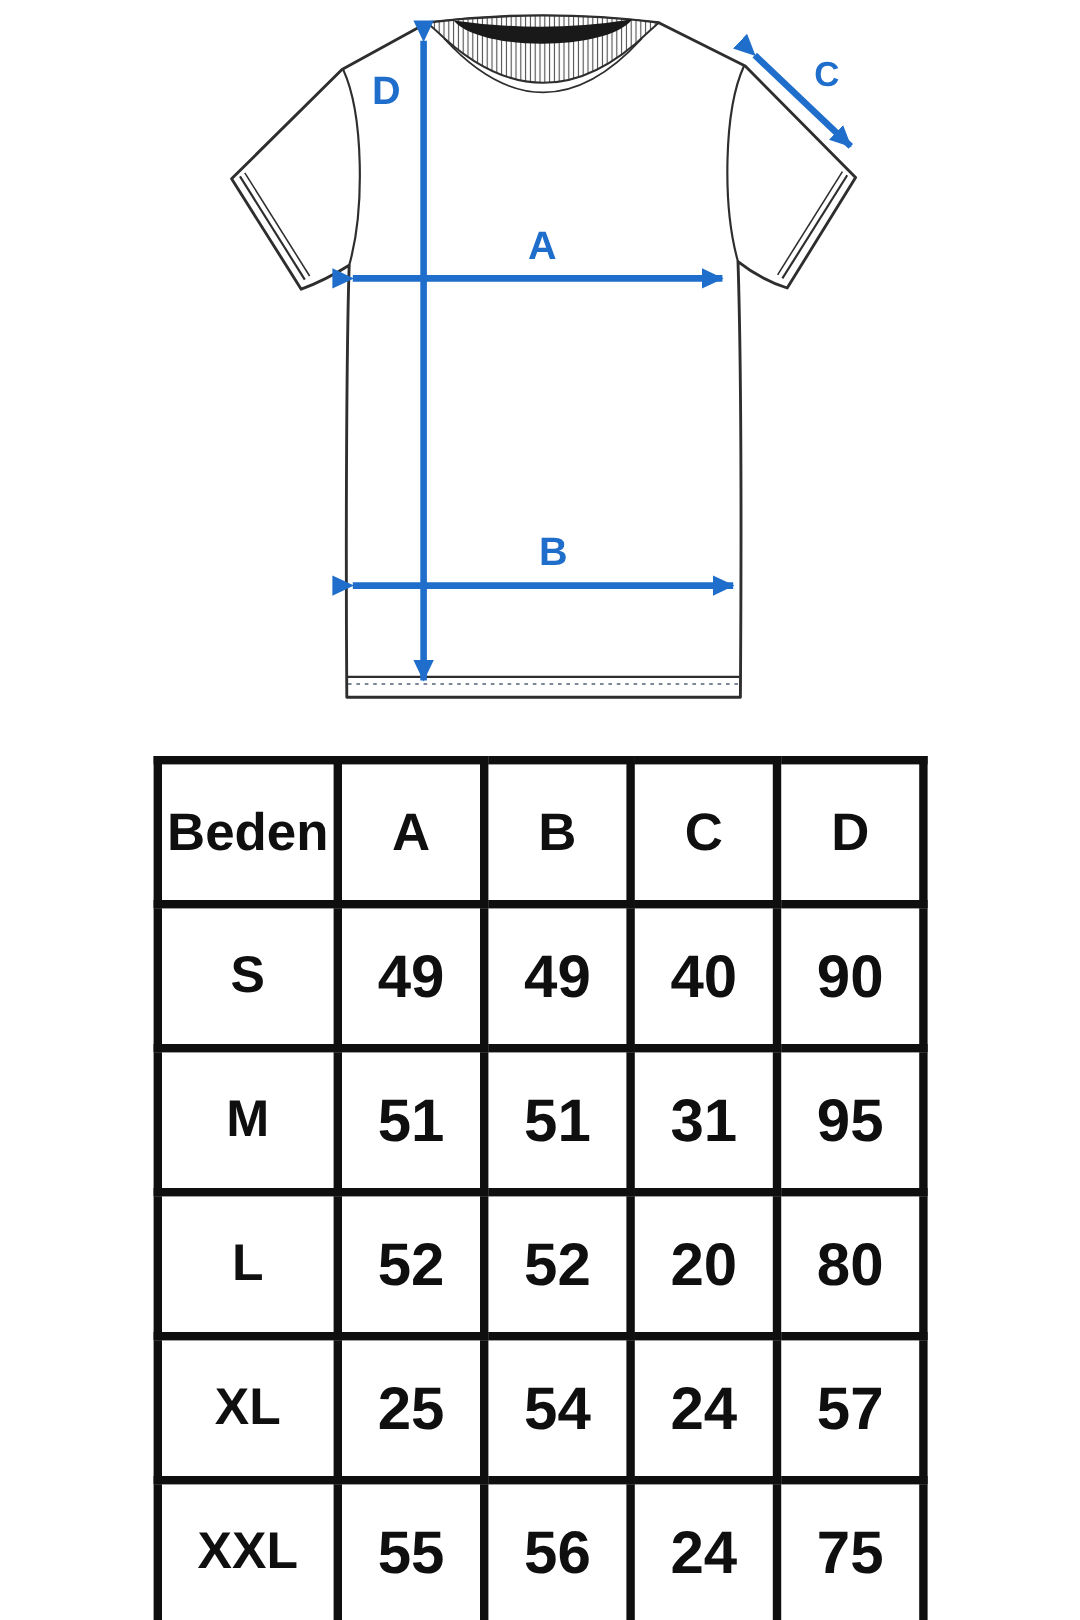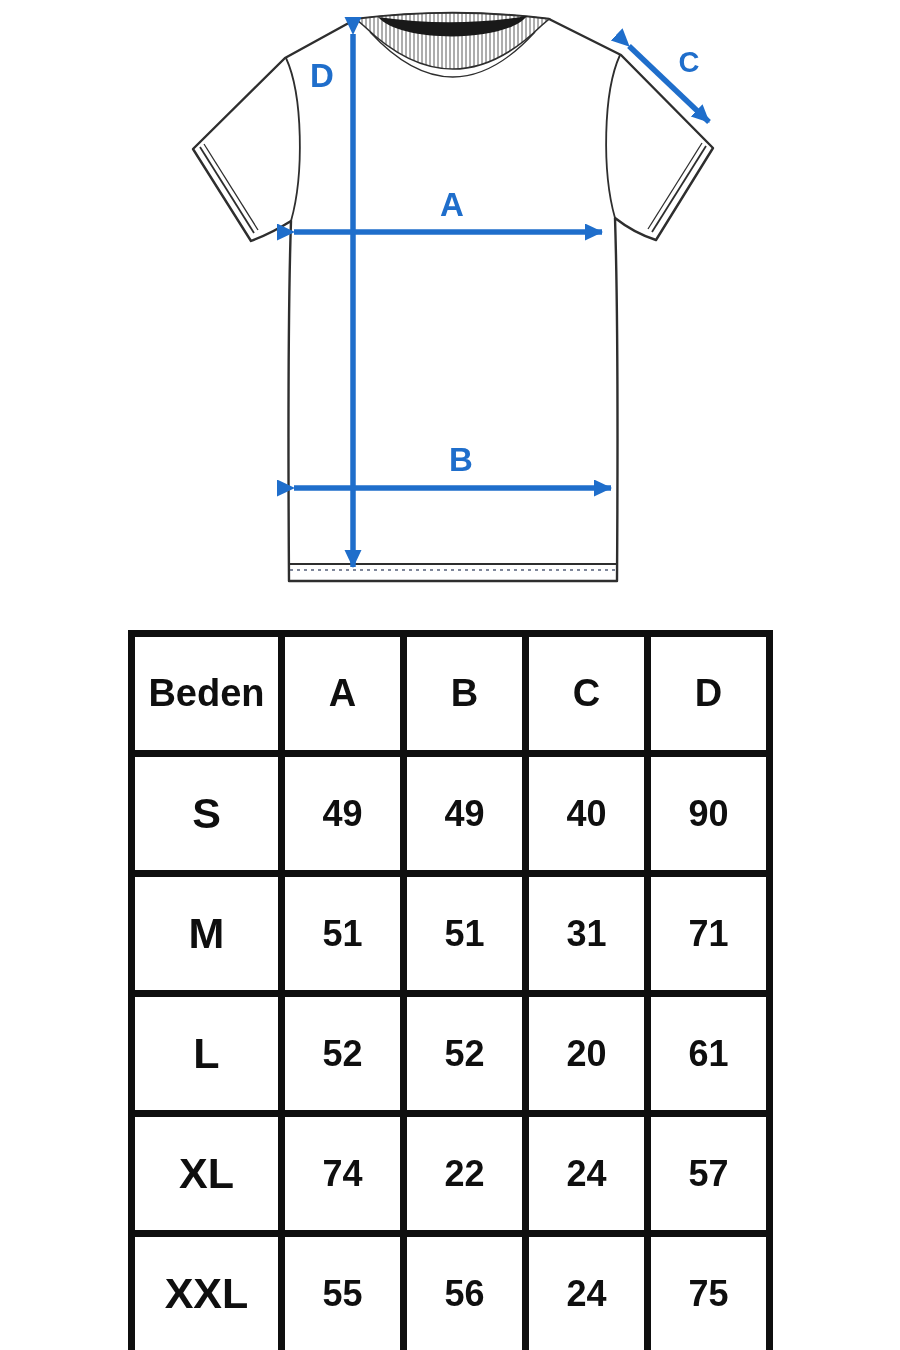--- a/index.html
+++ b/index.html
@@ -33,23 +33,23 @@
     position:absolute;left:128px;top:630px;
     width:640px;border-collapse:collapse;table-layout:fixed;
     border:7px solid var(--ink,#0f0f0f);
   }
   .size-table td,.size-table th{
     border:7px solid var(--ink,#0f0f0f);
     height:113px;padding:0;margin:0;
     text-align:center;vertical-align:middle;
     color:var(--ink,#0f0f0f);font-weight:bold;
   }
-  .size-table th{font-size:38px;}
+  .size-table th{font-size:44px;}
   .size-col{font-size:43px;}
-  .val-col{font-size:36px;}
+  .val-col{font-size:50px;}
   .col-beden{width:150px;}
   .col-meas{width:122px;}
 </style>
 </head>
 <body>
 
 <div class="diagram-wrap">
   <svg width="900" height="620" viewBox="0 0 900 620">
     <defs>
       <marker id="ah" markerUnits="userSpaceOnUse" markerWidth="22" markerHeight="20" refX="17" refY="8.5" orient="auto">
@@ -144,33 +144,33 @@
       <td class="val-col">49</td>
       <td class="val-col">49</td>
       <td class="val-col">40</td>
       <td class="val-col">90</td>
     </tr>
     <tr>
       <td class="size-col">M</td>
       <td class="val-col">51</td>
       <td class="val-col">51</td>
       <td class="val-col">31</td>
-      <td class="val-col">71</td>
+      <td class="val-col">95</td>
     </tr>
     <tr>
       <td class="size-col">L</td>
       <td class="val-col">52</td>
       <td class="val-col">52</td>
       <td class="val-col">20</td>
-      <td class="val-col">61</td>
+      <td class="val-col">80</td>
     </tr>
     <tr>
       <td class="size-col">XL</td>
-      <td class="val-col">74</td>
-      <td class="val-col">22</td>
+      <td class="val-col">25</td>
+      <td class="val-col">54</td>
       <td class="val-col">24</td>
       <td class="val-col">57</td>
     </tr>
     <tr>
       <td class="size-col">XXL</td>
       <td class="val-col">55</td>
       <td class="val-col">56</td>
       <td class="val-col">24</td>
       <td class="val-col">75</td>
     </tr>

